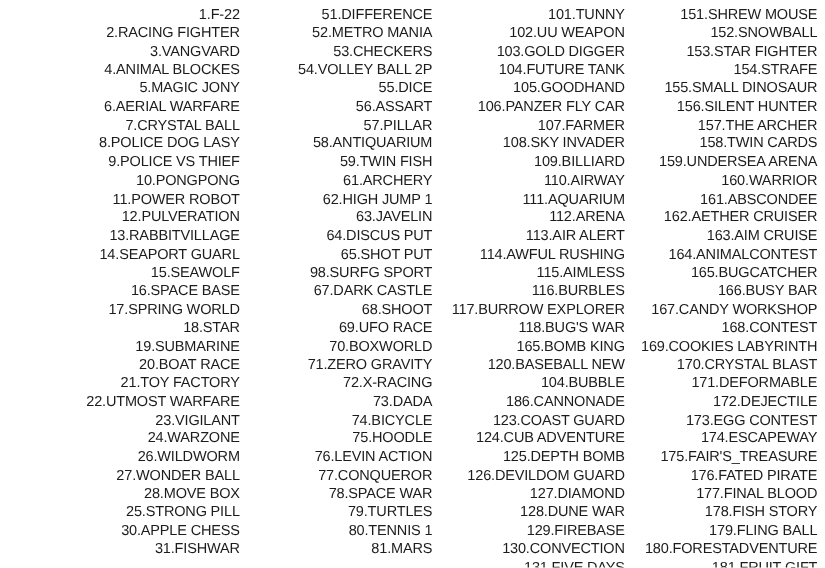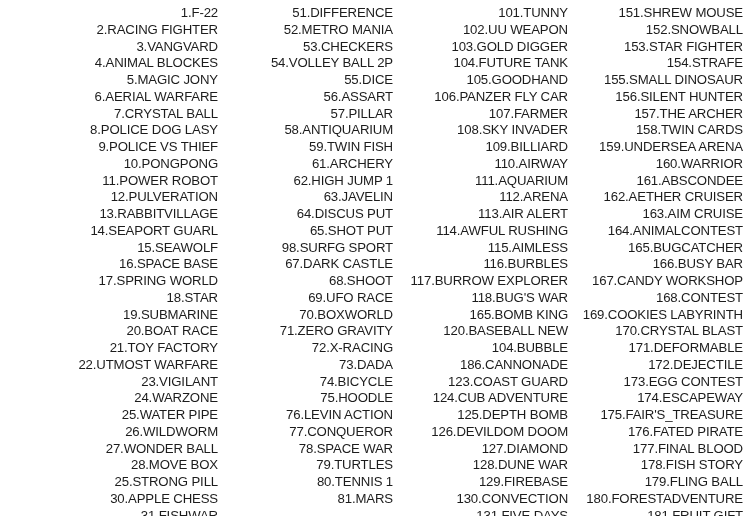--- a/index.html
+++ b/index.html
@@ -78,21 +78,20 @@
         <div class="list-item"><span class="idx">15.</span><span class="ttl">SEAWOLF</span></div>
         <div class="list-item"><span class="idx">16.</span><span class="ttl">SPACE BASE</span></div>
         <div class="list-item"><span class="idx">17.</span><span class="ttl">SPRING WORLD</span></div>
         <div class="list-item"><span class="idx">18.</span><span class="ttl">STAR</span></div>
         <div class="list-item"><span class="idx">19.</span><span class="ttl">SUBMARINE</span></div>
         <div class="list-item"><span class="idx">20.</span><span class="ttl">BOAT RACE</span></div>
         <div class="list-item"><span class="idx">21.</span><span class="ttl">TOY FACTORY</span></div>
         <div class="list-item"><span class="idx">22.</span><span class="ttl">UTMOST WARFARE</span></div>
         <div class="list-item"><span class="idx">23.</span><span class="ttl">VIGILANT</span></div>
         <div class="list-item"><span class="idx">24.</span><span class="ttl">WARZONE</span></div>
-        <div class="list-item"><span class="idx">25.</span><span class="ttl">WATER PIPE</span></div>
         <div class="list-item"><span class="idx">26.</span><span class="ttl">WILDWORM</span></div>
         <div class="list-item"><span class="idx">27.</span><span class="ttl">WONDER BALL</span></div>
         <div class="list-item"><span class="idx">28.</span><span class="ttl">MOVE BOX</span></div>
         <div class="list-item"><span class="idx">25.</span><span class="ttl">STRONG PILL</span></div>
         <div class="list-item"><span class="idx">30.</span><span class="ttl">APPLE CHESS</span></div>
         <div class="list-item"><span class="idx">31.</span><span class="ttl">FISHWAR</span></div>
       </div>
     <div class="list-column col-1">
         <div class="list-item"><span class="idx">51.</span><span class="ttl">DIFFERENCE</span></div>
         <div class="list-item"><span class="idx">52.</span><span class="ttl">METRO MANIA</span></div>
@@ -144,21 +143,21 @@
         <div class="list-item"><span class="idx">116.</span><span class="ttl">BURBLES</span></div>
         <div class="list-item"><span class="idx">117.</span><span class="ttl">BURROW EXPLORER</span></div>
         <div class="list-item"><span class="idx">118.</span><span class="ttl">BUG'S WAR</span></div>
         <div class="list-item"><span class="idx">165.</span><span class="ttl">BOMB KING</span></div>
         <div class="list-item"><span class="idx">120.</span><span class="ttl">BASEBALL NEW</span></div>
         <div class="list-item"><span class="idx">104.</span><span class="ttl">BUBBLE</span></div>
         <div class="list-item"><span class="idx">186.</span><span class="ttl">CANNONADE</span></div>
         <div class="list-item"><span class="idx">123.</span><span class="ttl">COAST GUARD</span></div>
         <div class="list-item"><span class="idx">124.</span><span class="ttl">CUB ADVENTURE</span></div>
         <div class="list-item"><span class="idx">125.</span><span class="ttl">DEPTH BOMB</span></div>
-        <div class="list-item"><span class="idx">126.</span><span class="ttl">DEVILDOM DOOM</span></div>
+        <div class="list-item"><span class="idx">126.</span><span class="ttl">DEVILDOM GUARD</span></div>
         <div class="list-item"><span class="idx">127.</span><span class="ttl">DIAMOND</span></div>
         <div class="list-item"><span class="idx">128.</span><span class="ttl">DUNE WAR</span></div>
         <div class="list-item"><span class="idx">129.</span><span class="ttl">FIREBASE</span></div>
         <div class="list-item"><span class="idx">130.</span><span class="ttl">CONVECTION</span></div>
         <div class="list-item"><span class="idx">131.</span><span class="ttl">FIVE DAYS</span></div>
       </div>
     <div class="list-column col-3">
         <div class="list-item"><span class="idx">151.</span><span class="ttl">SHREW MOUSE</span></div>
         <div class="list-item"><span class="idx">152.</span><span class="ttl">SNOWBALL</span></div>
         <div class="list-item"><span class="idx">153.</span><span class="ttl">STAR FIGHTER</span></div>

